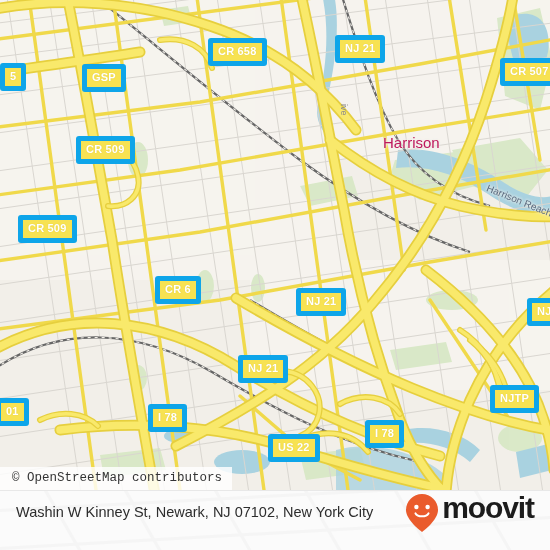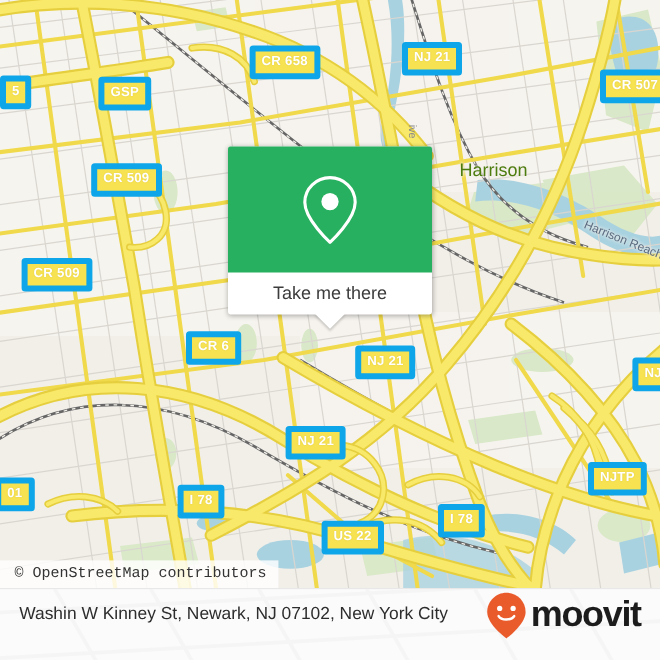--- a/index.html
+++ b/index.html
@@ -32,21 +32,21 @@
     line-height:1;
     padding:3px 5px 4px 5px;
     white-space:nowrap;
     letter-spacing:0.2px;
     text-shadow:0 0 1px rgba(160,140,20,.35);
   }
 
   
   .place-label {
     position:absolute;
-    color:#4d7c0f;
+    color:#be185d;
     font-size:15px;
     white-space:nowrap;
     text-shadow:0 0 3px #f2efe9, 0 0 3px #f2efe9, 0 0 3px #f2efe9;
   }
   .water-label {
     position:absolute;
     color:#5b6b80;
     font-size:10px;
     white-space:nowrap;
     text-shadow:0 0 3px #f2efe9, 0 0 3px #f2efe9;
@@ -117,21 +117,21 @@
     position:relative;
     flex:1;
     color:#2d2d2d;
     font-size:14.5px;
     line-height:1.35;
     padding-right:10px;
     max-width:400px;
   }
   #brand {
     position:relative;
-    display:flex; align-items:center; gap:3px;
+    display:flex; align-items:flex-start; gap:3px;
     padding-right:4px;
   }
   #brand-wordmark {
     color:#1c1c1c;
     font-size:30px;
     font-weight:bold;
     letter-spacing:-1.1px;
     line-height:1;
   }
 </style>
@@ -312,32 +312,20 @@
     <div class="shield" style="left:148px;  top:404px;">I 78</div>
     <div class="shield" style="left:365px;  top:420px;">I 78</div>
     <div class="shield" style="left:268px;  top:434px;">US 22</div>
 
     <div class="place-label" style="left:383px; top:134px;">Harrison</div>
 
     <div class="water-label" style="left:487px; top:182px; transform:rotate(22deg); transform-origin:left center;">Harrison Reach</div>
 
     <div class="street-label" style="left:349px; top:104px; transform:rotate(90deg); transform-origin:left top;">ive</div>
 
-    <div id="callout">
-      <div id="callout-header">
-        <svg width="54" height="62" viewBox="0 0 54 62">
-          <path d="M27 4 C15.5 4, 6 13.2, 6 24.6 C6 39, 27 58, 27 58 C27 58, 48 39, 48 24.6 C48 13.2, 38.5 4, 27 4 Z" fill="none" stroke="#ffffff" stroke-width="2.6" stroke-linejoin="round"></path>
-          <circle cx="27" cy="24" r="7.2" fill="#ffffff"></circle>
-        </svg>
-      </div>
-      <div id="callout-footer">
-        <span>Take me there</span>
-      </div>
-      <div id="callout-pointer"></div>
-    </div>
 
     <div id="attribution">© OpenStreetMap contributors</div>
   </div>
 
   <div id="footer">
     <svg id="footer-texture" viewBox="0 0 550 60">
       <rect x="0" y="0" width="550" height="60" fill="#fbfbfb"></rect>
       <g stroke="#f0f0f0" stroke-width="3" fill="none">
         <path d="M40 -10 L86 70"></path>
           <path d="M120 -10 L166 70"></path>

